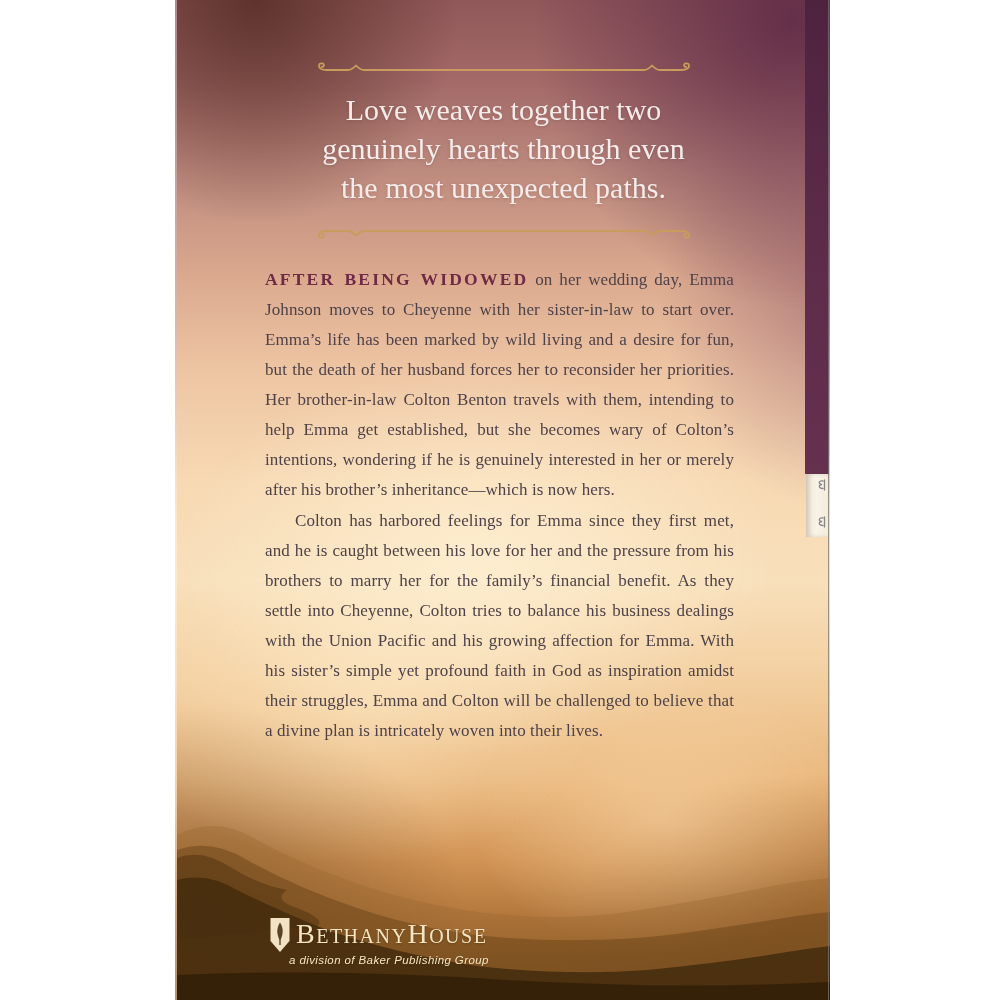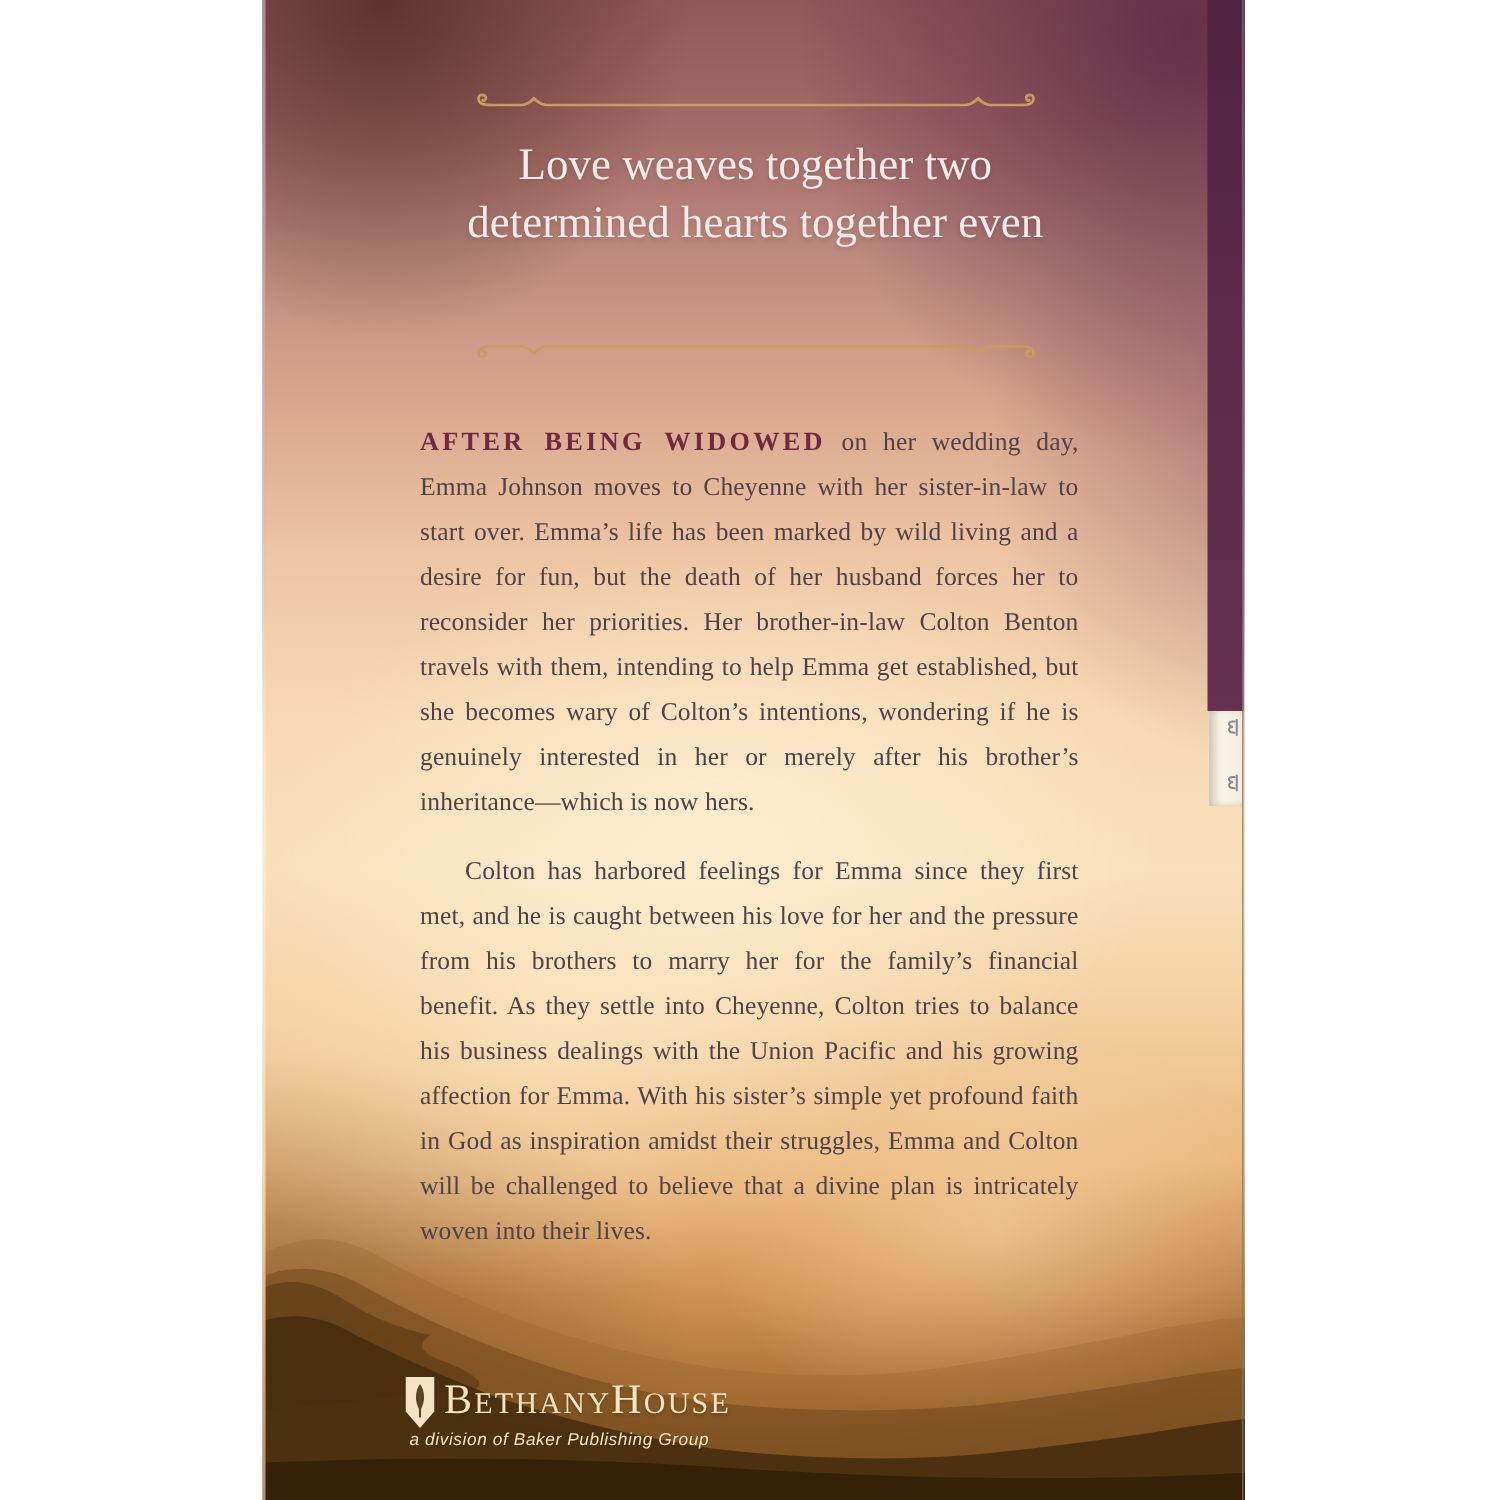--- a/index.html
+++ b/index.html
@@ -39,34 +39,34 @@
 
   
   .tagline{position:absolute;top:90px;left:0;width:100%;text-align:center;
            font-size:30px;line-height:39px;color:var(--tagline-white,#f5eceb);
            text-shadow:0 1px 3px rgba(100,50,50,0.25);}
 
   
   .synopsis{position:absolute;left:87px;top:263px;width:471px;
             font-size:17px;line-height:30px;color:var(--body-text,#4e4249);
             text-align:justify;letter-spacing:0.1px;}
-  .synopsis p{margin:16px;}
+  .synopsis p{margin:1px;}
   .lead-in{font-weight:bold;color:var(--lead-maroon,#6e2a44);
            letter-spacing:2.2px;font-size:17.5px;}
   .para-2{text-indent:30px;font-family:Liberation Serif, serif;}
 
   
   .publisher{position:absolute;left:92px;top:886px;width:320px;}
   .logo-row{display:flex;align-items:flex-end;margin-top:31px;}
   .logo-icon{width:22px;height:36px;margin-right:5px;}
   .logo-name{color:var(--logo-cream,#f3e5c2);letter-spacing:1.5px;line-height:30px;
              white-space:nowrap;text-shadow:0 1px 2px rgba(70,40,10,0.4);}
   .cap{font-size:28px;}
   .small-caps{font-size:20px;}
-  .division{margin:1px 0 0 4px;font-family:"Liberation Sans",sans-serif;
+  .division{margin:1px 0 0 20px;font-family:"Liberation Sans",sans-serif;
             font-style:italic;font-size:11.5px;letter-spacing:0.4px;
             color:var(--logo-cream,#ecdfc0);text-shadow:0 1px 2px rgba(70,40,10,0.4);}
 
   
   .spine-strip{position:absolute;left:805px;top:0;width:24px;height:474px;
                background:linear-gradient(180deg,#4e2340 0%,#5c2a49 45%,#66304f 100%);}
   .pages-block{position:absolute;left:806px;top:474px;width:22px;height:63px;
                background:linear-gradient(90deg,#ece2d0 0%,#f9f3e8 45%,#f4ecdd 100%);
                box-shadow:inset 3px 0 4px rgba(0,0,0,0.12);}
   .page-curl{position:absolute;right:2px;width:10px;height:12px;}
@@ -94,21 +94,22 @@
     <div class="flourish flourish-top">
       <svg viewBox="0 0 380 16">
         <path d="M13,10 L34,10 Q38,9.8 42,5.5 Q46,9.8 50,10 L330,10 Q334,9.8 338,5.5 Q342,9.8 346,10 L367,10"></path>
         <path d="M13,10 Q5,10 5,5.8 Q5,2.8 8.3,3.4 Q10.6,3.9 9.6,6.2 Q9,7.4 7.8,6.8"></path>
         <path d="M367,10 Q375,10 375,5.8 Q375,2.8 371.7,3.4 Q369.4,3.9 370.4,6.2 Q371,7.4 372.2,6.8"></path>
       </svg>
     </div>
 
     <div class="tagline">
       <div>Love weaves together two</div>
-      <div>determined hearts together even</div>
+      <div>genuinely hearts through even</div>
+      <div>the most unexpected paths.</div>
     </div>
 
     <div class="flourish flourish-bottom">
       <svg viewBox="0 0 380 16">
         <path d="M13,10 L34,10 Q38,9.8 42,5.5 Q46,9.8 50,10 L330,10 Q334,9.8 338,5.5 Q342,9.8 346,10 L367,10"></path>
         <path d="M13,10 Q5,10 5,5.8 Q5,2.8 8.3,3.4 Q10.6,3.9 9.6,6.2 Q9,7.4 7.8,6.8"></path>
         <path d="M367,10 Q375,10 375,5.8 Q375,2.8 371.7,3.4 Q369.4,3.9 370.4,6.2 Q371,7.4 372.2,6.8"></path>
       </svg>
     </div>
 

